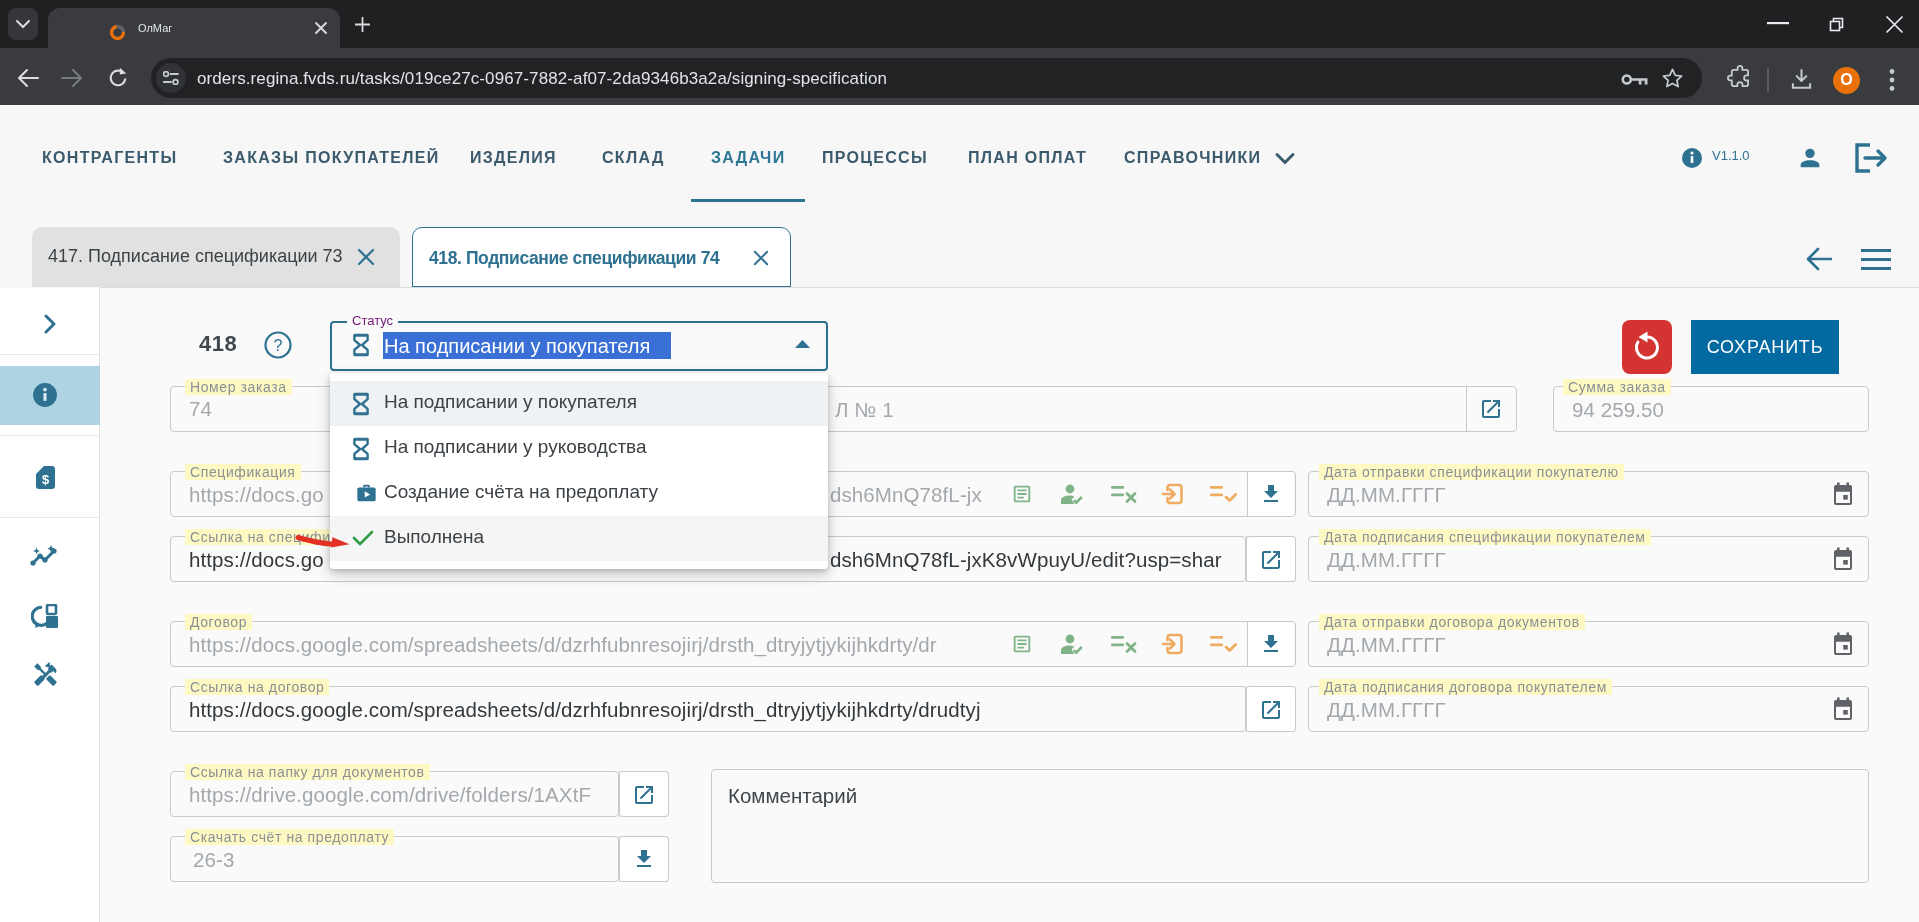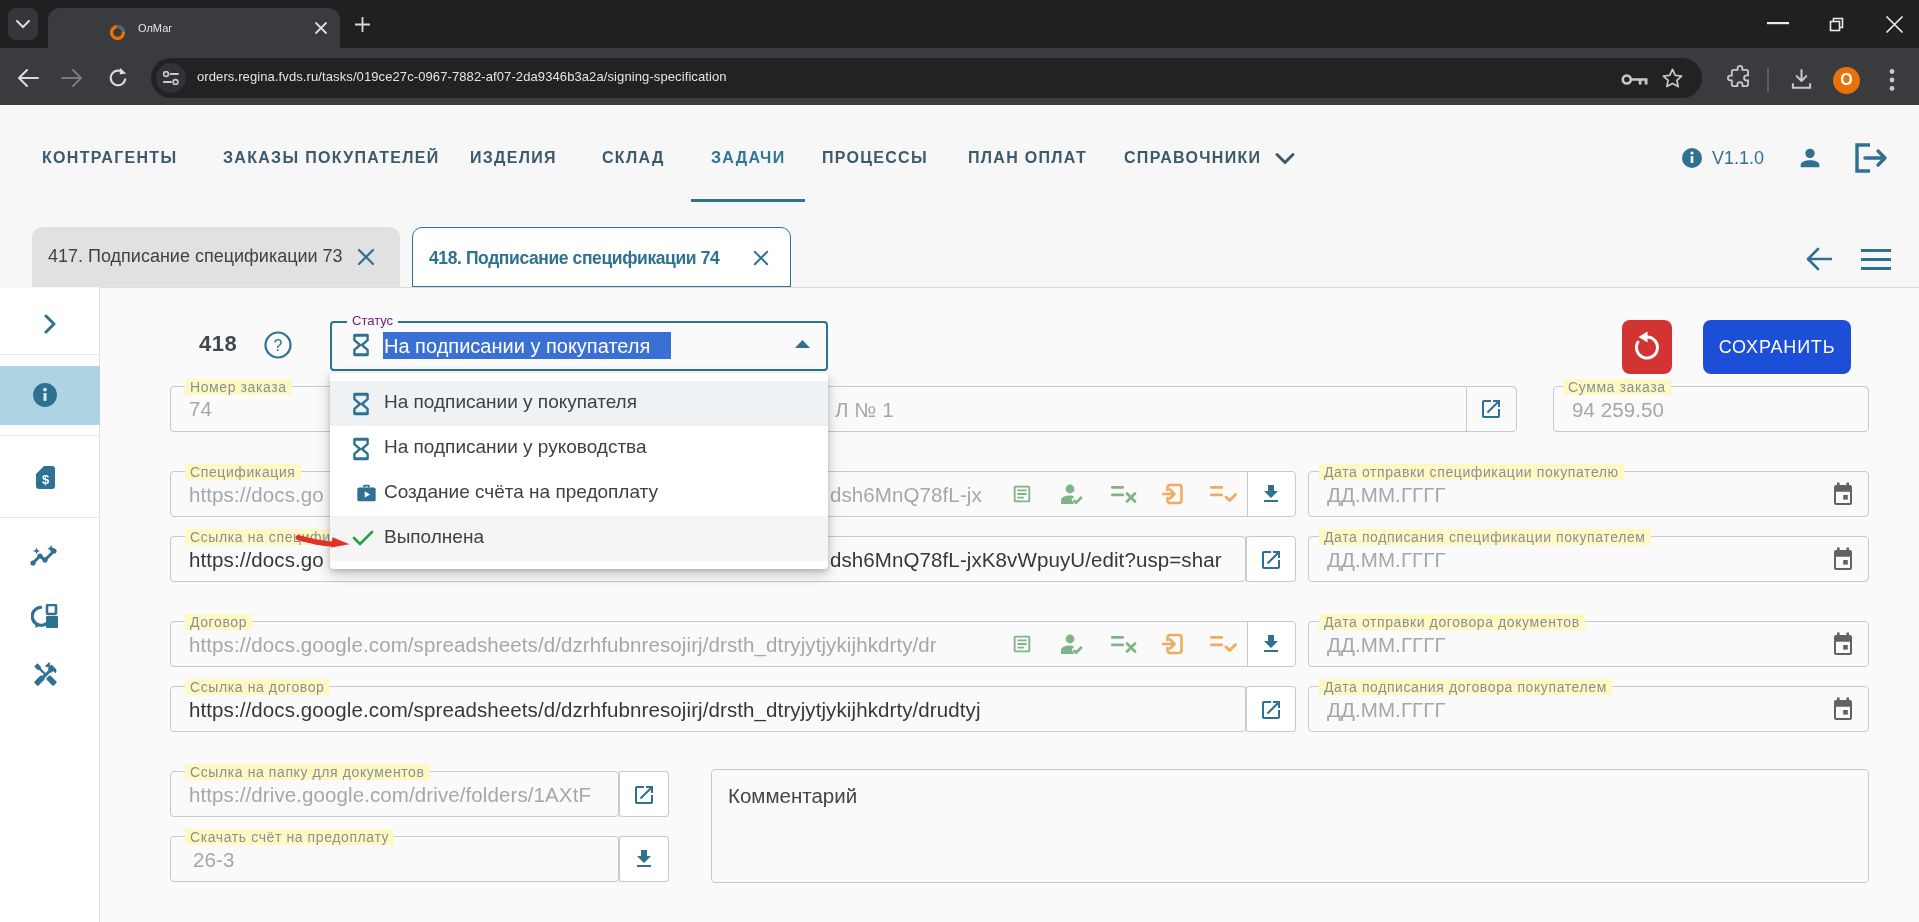--- a/index.html
+++ b/index.html
@@ -7,28 +7,28 @@
 body { font-family:"Liberation Sans", sans-serif; position:relative; background:#fafafa; }
 .abs { position:absolute; }
 
 #tabstrip { left:0; top:0; width:1919px; height:48px; background:#1f2021; }
 #tabsearch { left:8px; top:8px; width:30px; height:32px; border-radius:8px; background:#34363a; }
 #btab { left:48px; top:8px; width:292px; height:40px; background:#393b3e; border-radius:12px 12px 0 0; }
 #btab-title { left:90px; top:14px; font-size:11px; color:#e3e5e8; }
 #toolbar { left:0; top:48px; width:1919px; height:57px; background:#393b3e; }
 #urlpill { left:151px; top:10px; width:1551px; height:40px; border-radius:20px; background:#212224; }
 #siteico { left:5px; top:5px; width:30px; height:30px; border-radius:50%; background:#303236; }
-#urltext { left:46px; top:11px; font-size:13px; color:#e2e4e7; letter-spacing:0.1px;text-align:right; }
+#urltext { left:46px; top:11px; font-size:17px; color:#e2e4e7; letter-spacing:0.1px;text-align:right; }
 #avatar { left:1833px; top:19px; width:27px; height:27px; border-radius:50%; background:#e8710a; color:#fff; font-size:16px; font-weight:bold; text-align:center; line-height:26px; }
 
 #appbar { left:0; top:105px; width:1919px; height:183px; background:#f7f7f8; }
 .nav { position:absolute; top:149px; font-size:16px; font-weight:bold; color:#3b5a6c; letter-spacing:1.3px; white-space:nowrap; }
 .nav.act { color:#2e7696; }
 #navline { left:691px; top:199px; width:114px; height:3px; background:#2e7191; }
-#ver { left:1712px; top:148px; font-size:18px; color:#2e7191; }
+#ver { left:1712px; top:148px; font-size:13px; color:#2e7191; }
 
 .atab { position:absolute; top:227px; height:60px; border-radius:10px 10px 0 0; font-size:18px; white-space:nowrap; }
 #atab1 { left:32px; width:368px; background:#e1e1e2; color:#3c4347; }
 #atab2 { left:412px; width:379px; background:#fff; border:1px solid #2e7191; color:#2e7191; font-weight:bold; font-size:17.5px; letter-spacing:-0.4px; }
 #atab2line { left:412px; top:286px; width:379px; height:3px; background:#2e7191; }
 #hdrline { left:100px; top:287px; width:1819px; height:1px; background:#dcdcdc; }
 
 #sidebar { left:0; top:288px; width:100px; height:634px; background:#fff; border-right:1px solid #e2e2e2; }
 .sdiv { position:absolute; left:0; width:100px; height:1px; background:#e8e8e8; }
 #sactive { left:0; top:366px; width:100px; height:59px; background:#aed4e3; }
@@ -36,21 +36,21 @@
 #content { left:101px; top:288px; width:1818px; height:634px; background:#fafafa; }
 
 .fld { position:absolute; border:1px solid #c7c9cb; border-radius:4px; }
 .flbl { position:absolute; font-size:14px; color:#8a9095; background:#fef9c3; padding:0 5px; letter-spacing:0.6px; white-space:nowrap; }
 .fval { position:absolute; font-size:20.5px; color:#a3a8ad; white-space:nowrap; letter-spacing:0.1px; }
 .fvald { position:absolute; font-size:20.5px; color:#33383c; white-space:nowrap; letter-spacing:0.1px; }
 .vdiv { position:absolute; width:1px; background:#c7c9cb; }
 .btnseg { position:absolute; background:#fff; }
 
 #resetbtn { left:1622px; top:320px; width:50px; height:54px; border-radius:8px; background:#d33331; }
-#savebtn { left:1691px; top:320px; width:148px; height:54px; border-radius:8px; background:#1d4ed8; color:#fff; font-size:18px; letter-spacing:0.8px; text-align:center; line-height:54px;margin-left:12px; }
+#savebtn { left:1691px; top:320px; width:148px; height:54px; border-radius:0; background:#0369a1; color:#fff; font-size:18px; letter-spacing:0.8px; text-align:center; line-height:54px; }
 
 #status { left:330px; top:321px; width:498px; height:50px; border:2px solid #2e7191; border-radius:4px; background:#fafafa; }
 #statuslbl { left:347px; top:313px; font-size:13px; color:#701a75; background:#fafafa; padding:0 5px; }
 #statussel { left:383px; top:332px; width:288px; height:27px; background:#3a70d6; }
 #statustxt { left:384px; top:335px; font-size:20px; color:#fff; white-space:nowrap; }
 
 #menu { left:330px; top:373px; width:498px; height:196px; background:#fff; border-radius:4px; box-shadow:0 5px 14px rgba(0,0,0,0.22), 0 2px 5px rgba(0,0,0,0.14); }
 .mi { position:absolute; left:330px; width:498px; height:45px; }
 .mitxt { position:absolute; left:54px; top:10px; font-size:19px; color:#3d4247; white-space:nowrap; }
 #t418 { left:199px; top:331px; font-size:22px; font-weight:bold; color:#41484d; letter-spacing:0.5px; }

